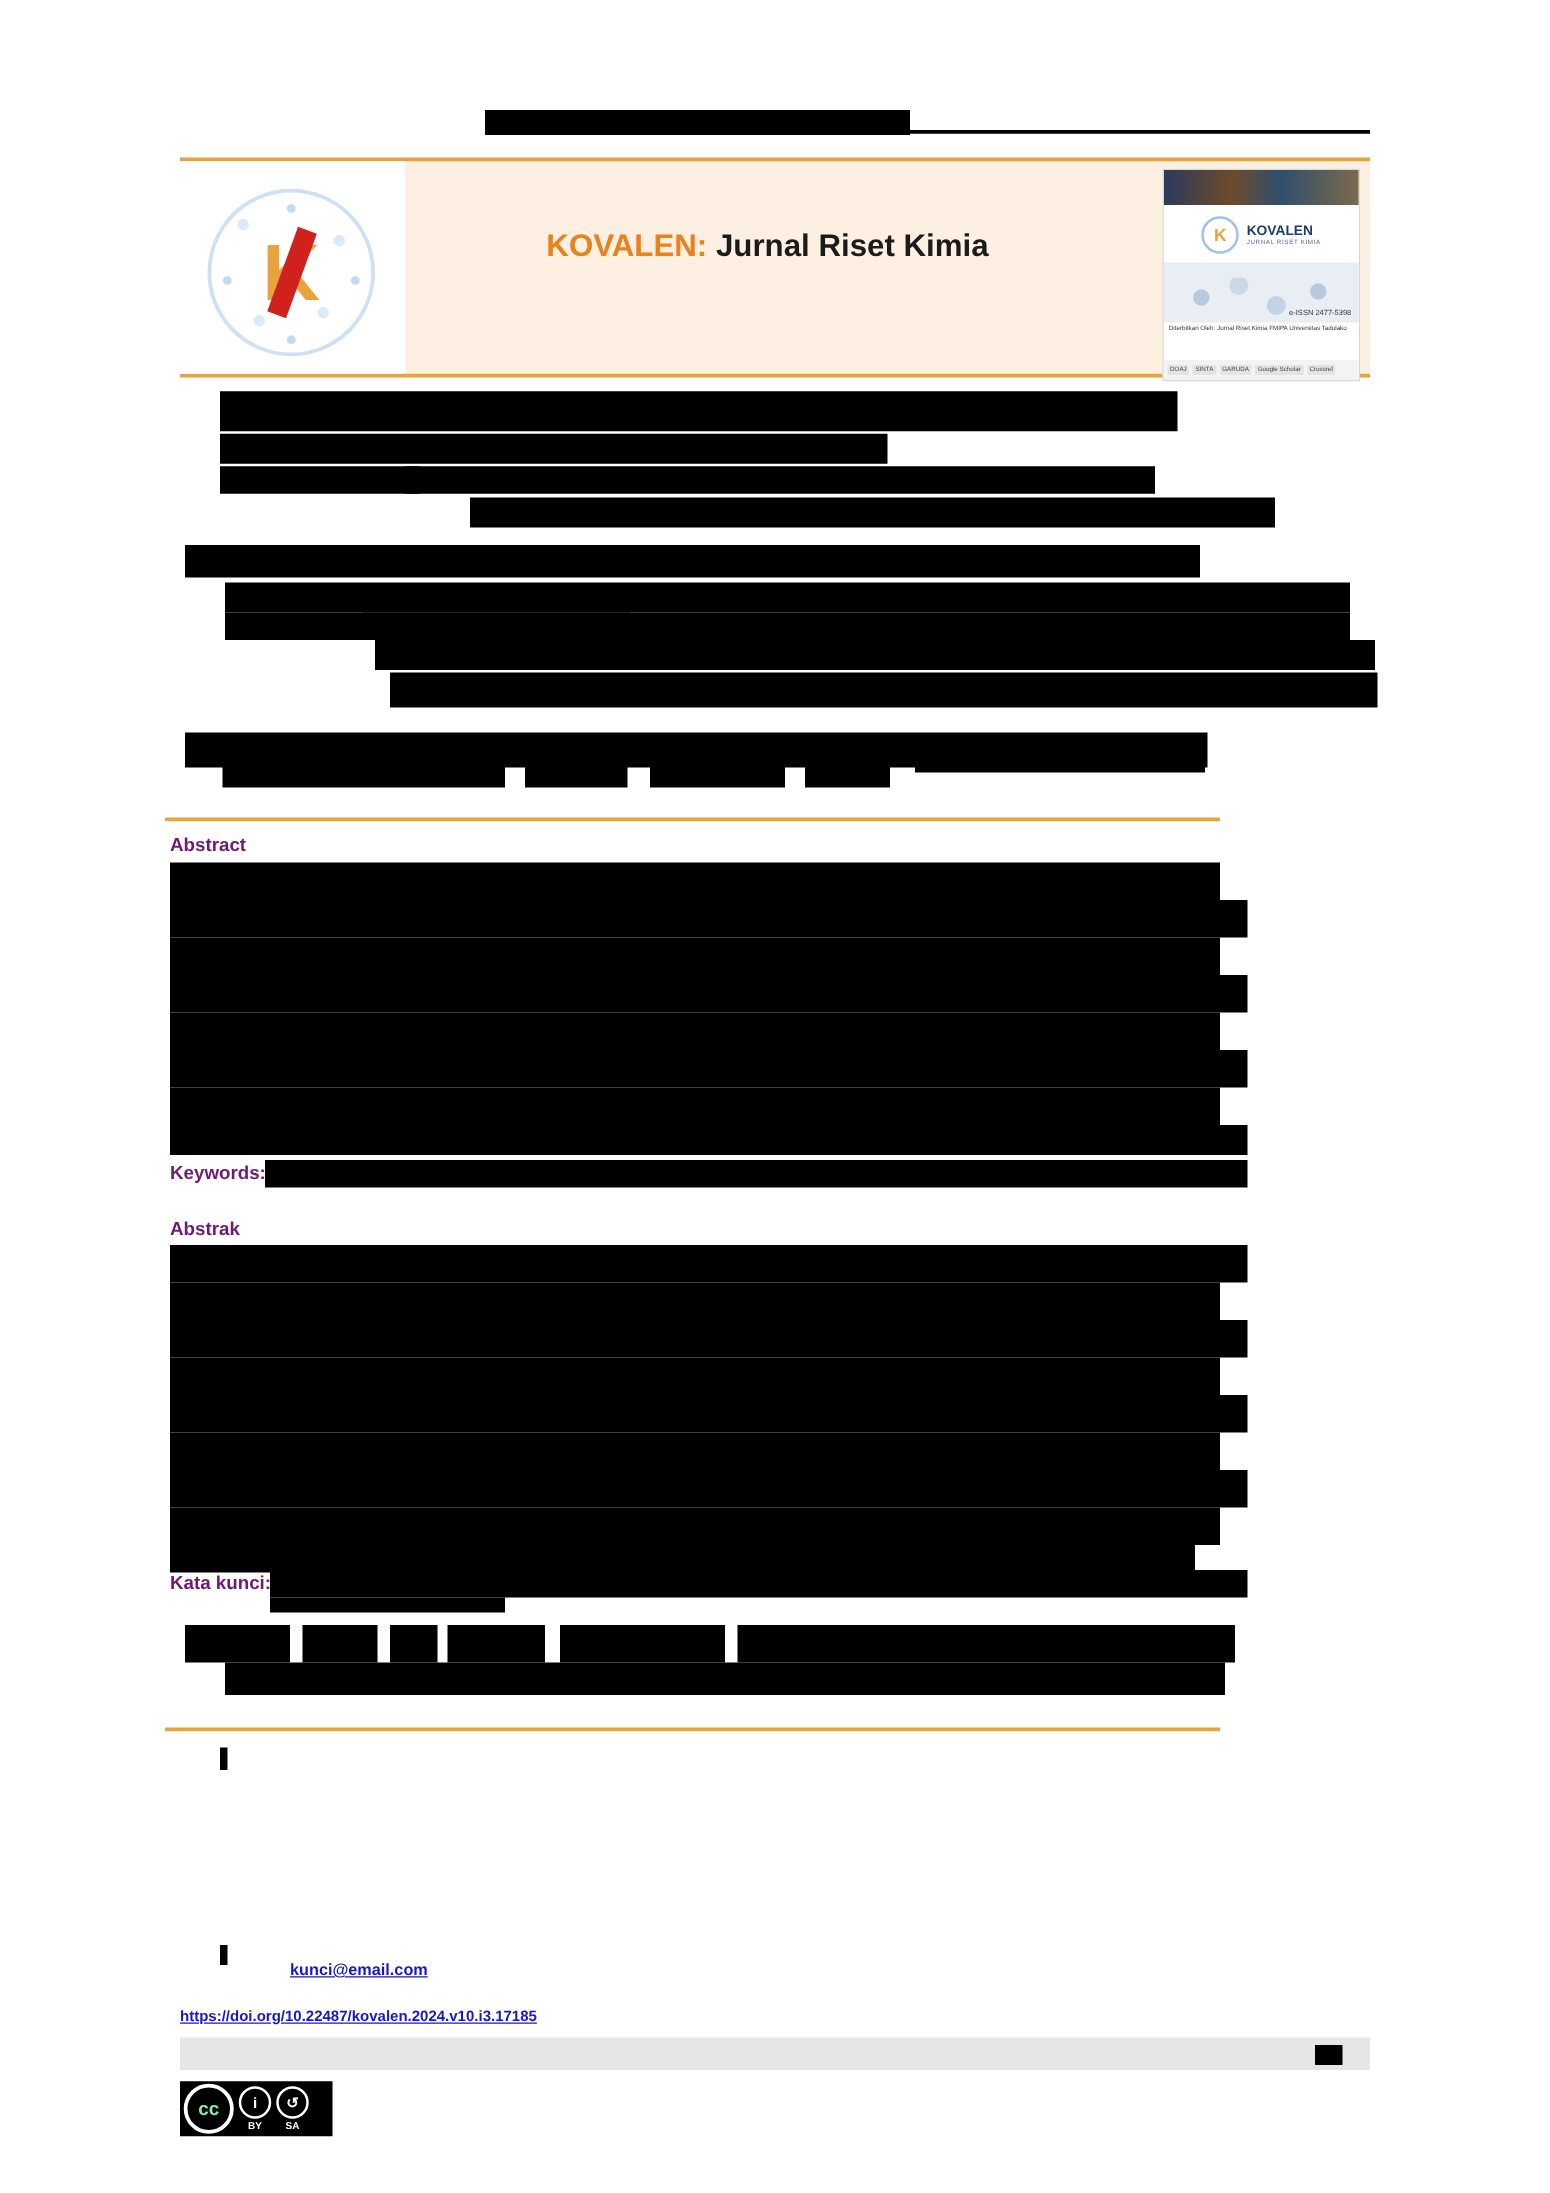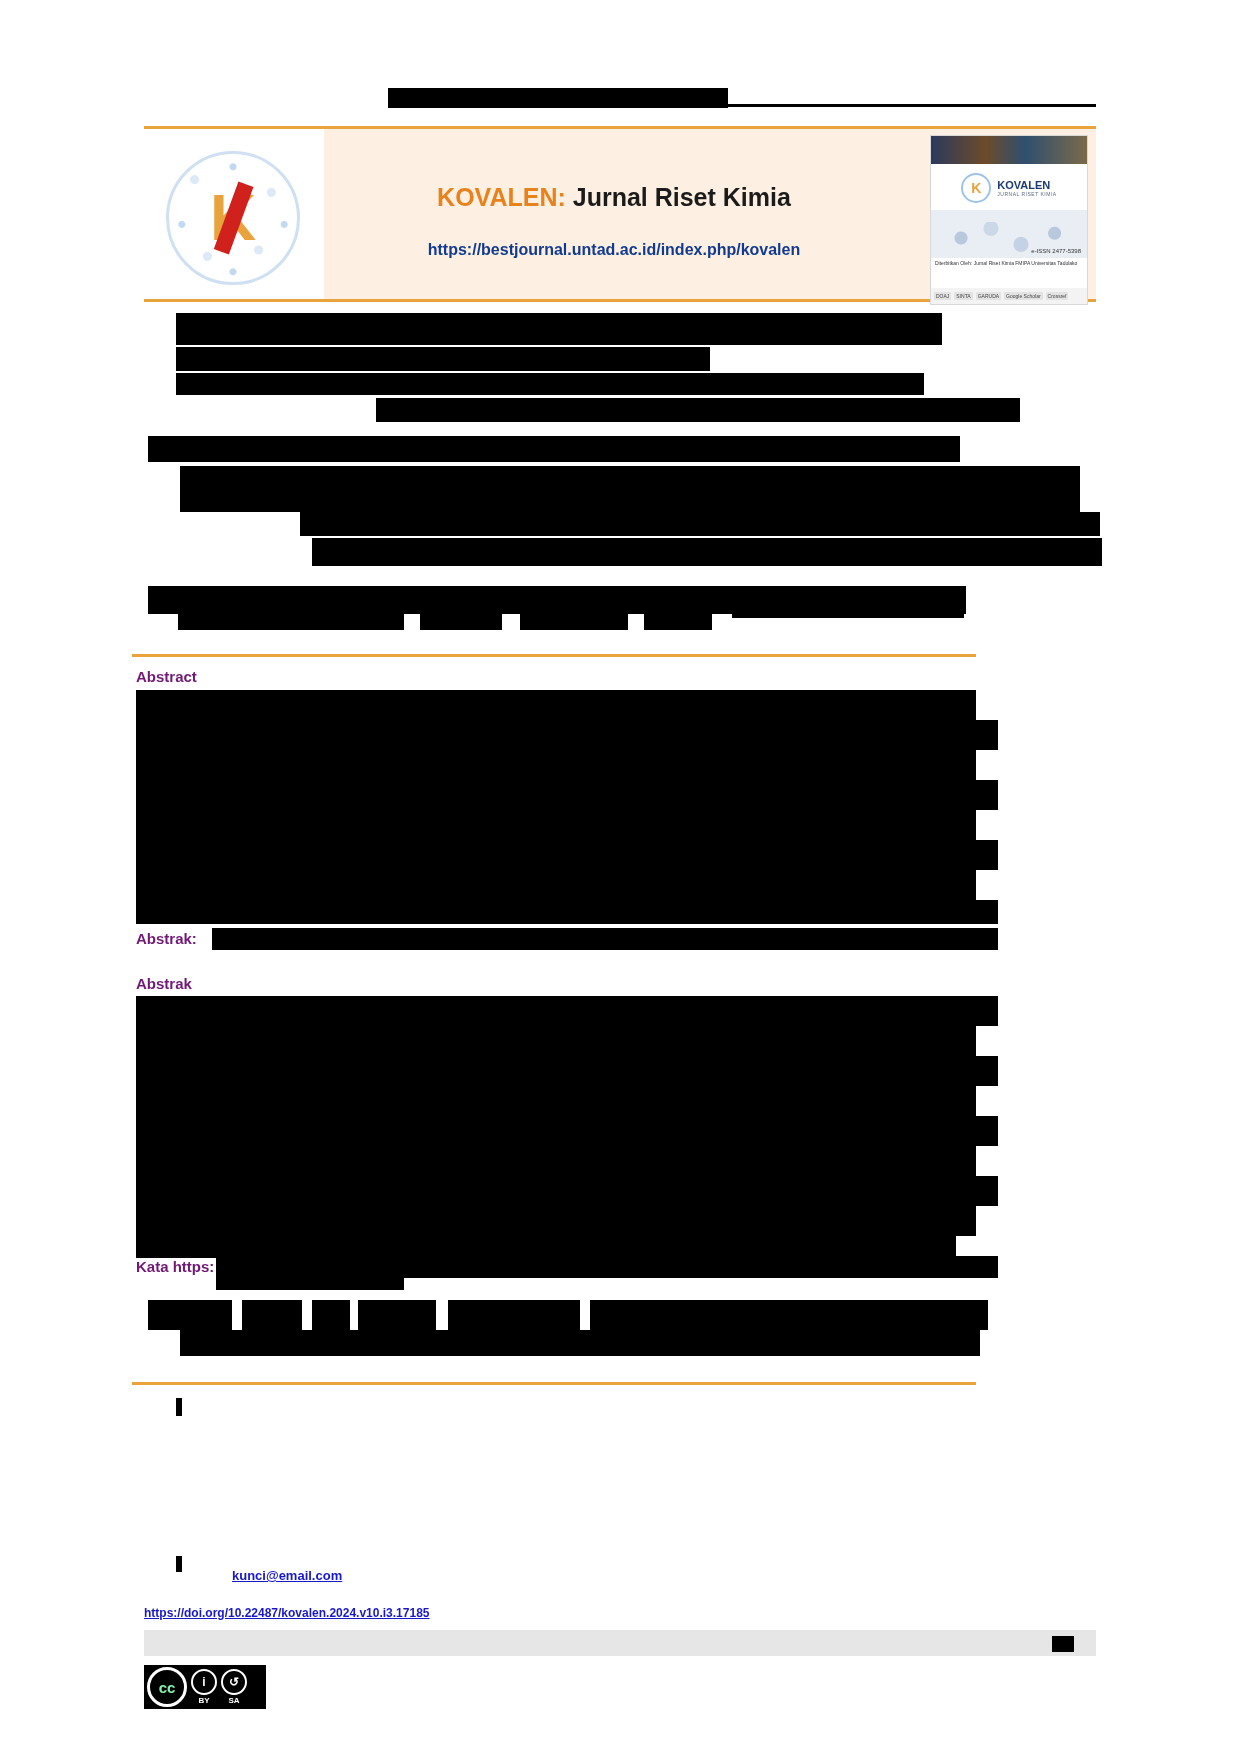--- a/index.html
+++ b/index.html
@@ -324,21 +324,20 @@
         <div class="logo-k-inner">K</div>
         <div class="logo-k-slash"></div>
       </div>
     </div>
 
     <div class="banner-title">
       <span class="kw">KOVALEN:</span>
       <span>Jurnal Riset Kimia</span>
     </div>
 
-    <div class="banner-url">https://bestjournal.untad.ac.id/index.php/kovalen</div>
 
     <div class="banner-cover">
       <div class="cover-strip"></div>
       <div class="cover-brand">
         <div class="cb-k"></div>
         <div>
           <div class="cb-txt">KOVALEN</div>
           <div class="cb-sub">JURNAL RISET KIMIA</div>
         </div>
       </div>
@@ -382,36 +381,36 @@
 
   <div class="bar" style="left:136px; top:690px; width:840px; height:30px;"></div>
   <div class="bar" style="left:136px; top:720px; width:862px; height:30px;"></div>
   <div class="bar" style="left:136px; top:750px; width:840px; height:30px;"></div>
   <div class="bar" style="left:136px; top:780px; width:862px; height:30px;"></div>
   <div class="bar" style="left:136px; top:810px; width:840px; height:30px;"></div>
   <div class="bar" style="left:136px; top:840px; width:862px; height:30px;"></div>
   <div class="bar" style="left:136px; top:870px; width:840px; height:30px;"></div>
   <div class="bar" style="left:136px; top:900px; width:862px; height:24px;"></div>
 
-  <div class="sec-label" style="left:136px; top:930px;">Abstrak:</div>
+  <div class="sec-label" style="left:136px; top:930px;">Keywords:</div>
   <div class="bar" style="left:212px; top:928px; width:786px; height:22px;"></div>
 
   <div class="sec-label" style="left:136px; top:975px;">Abstrak</div>
 
   <div class="bar" style="left:136px; top:996px; width:862px; height:30px;"></div>
   <div class="bar" style="left:136px; top:1026px; width:840px; height:30px;"></div>
   <div class="bar" style="left:136px; top:1056px; width:862px; height:30px;"></div>
   <div class="bar" style="left:136px; top:1086px; width:840px; height:30px;"></div>
   <div class="bar" style="left:136px; top:1116px; width:862px; height:30px;"></div>
   <div class="bar" style="left:136px; top:1146px; width:840px; height:30px;"></div>
   <div class="bar" style="left:136px; top:1176px; width:862px; height:30px;"></div>
   <div class="bar" style="left:136px; top:1206px; width:840px; height:30px;"></div>
   <div class="bar" style="left:136px; top:1236px; width:820px; height:22px;"></div>
 
-  <div class="sec-label" style="left:136px; top:1258px;">Kata https:</div>
+  <div class="sec-label" style="left:136px; top:1258px;">Kata kunci:</div>
   <div class="bar" style="left:216px; top:1256px; width:782px; height:22px;"></div>
   <div class="bar" style="left:216px; top:1278px; width:188px; height:12px;"></div>
 
   <div class="bar" style="left:148px; top:1300px; width:84px; height:30px;"></div>
   <div class="bar" style="left:242px; top:1300px; width:60px; height:30px;"></div>
   <div class="bar" style="left:312px; top:1300px; width:38px; height:30px;"></div>
   <div class="bar" style="left:358px; top:1300px; width:78px; height:30px;"></div>
   <div class="bar" style="left:448px; top:1300px; width:132px; height:30px;"></div>
   <div class="bar" style="left:590px; top:1300px; width:398px; height:30px;"></div>
   <div class="bar" style="left:180px; top:1330px; width:800px; height:26px;"></div>

